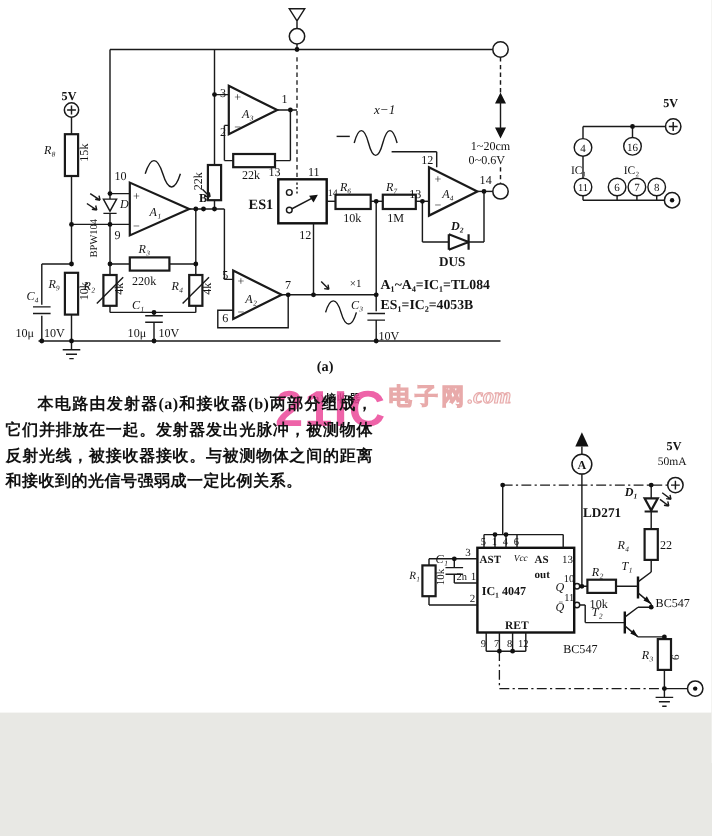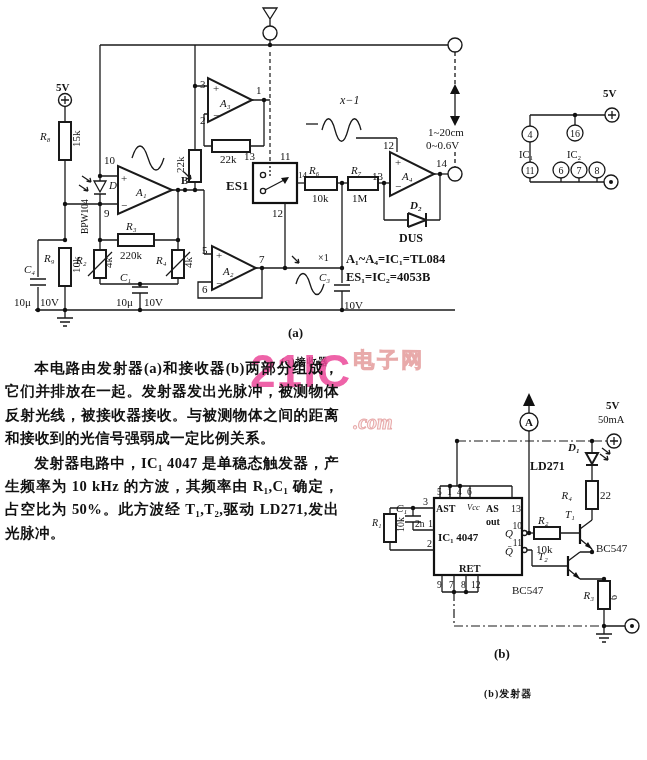--- a/index.html
+++ b/index.html
@@ -1,16 +1,16 @@
 <!DOCTYPE html>
 <html><head>
 <meta charset="utf-8">
 <style>
   html,body{margin:0;padding:0;background:#e8e8e4;}
-  #page{position:relative;width:647px;height:760px;background:#ffffff;overflow:hidden;
+  #page{position:relative;width:647px;height:648px;background:#ffffff;overflow:hidden;
         font-family:"Liberation Serif","DejaVu Serif",serif;color:#111;}
   svg{position:absolute;}
   .w{stroke:#1a1a1a;stroke-width:1.3;fill:none;}
   .w2{stroke:#1a1a1a;stroke-width:2;fill:none;}
   .thick{stroke:#111;stroke-width:2.2;fill:none;}
   .dash{stroke:#1a1a1a;stroke-width:1.2;fill:none;stroke-dasharray:4 3;}
   .ddot{stroke:#1a1a1a;stroke-width:1.2;fill:none;stroke-dasharray:9 3 2 3;}
   .fillb{fill:#111;stroke:none;}
   .d{fill:#111;stroke:none;}
   .lbl{fill:#141414;font-family:"Liberation Serif","DejaVu Serif",serif;}
@@ -20,21 +20,21 @@
   #caption-a,#caption-b{position:absolute;font-weight:bold;font-size:10px;letter-spacing:1px;}
   #caption-a{left:281px;top:355px;}
   #caption-b{left:484px;top:687px;}
   #bodytext{position:absolute;left:5px;top:357px;width:334px;text-align:justify;z-index:2;}
   #bodytext p{margin:0 0 1px 0;text-indent:2em;font-size:14.6px;line-height:23.4px;
               font-weight:600;letter-spacing:.4px;}
   #watermark{position:absolute;left:250px;top:349px;z-index:1;display:flex;align-items:flex-start;
              opacity:.85;user-select:none;}
   .wm-big{font-family:"Liberation Sans","DejaVu Sans",sans-serif;font-weight:bold;font-size:46px;
           line-height:44px;color:#ec4899;letter-spacing:1px;}
-  .wm-col{display:flex;flex-direction:column;margin-left:2px;gap:40px;}
+  .wm-col{display:flex;margin-left:2px;}
   .wm-cn{font-size:21px;font-weight:bold;color:#f6dede;-webkit-text-stroke:1px #e49c9c;
          letter-spacing:3px;line-height:22px;}
   .wm-com{font-family:"Liberation Serif",serif;font-style:italic;font-weight:bold;font-size:20px;
           color:#faeeee;-webkit-text-stroke:1px #e49c9c;line-height:22px;}
 </style>
 </head>
 <body>
 
 <div id="page">
 
@@ -352,18 +352,17 @@
   <div id="watermark">
     <span class="wm-big">21IC</span>
     <span class="wm-col">
       <span class="wm-cn">电子网</span>
       <span class="wm-com">.com</span>
     </span>
   </div>
 
   <div id="bodytext">
     <p>本电路由发射器(a)和接收器(b)两部分组成，它们并排放在一起。发射器发出光脉冲，被测物体反射光线，被接收器接收。与被测物体之间的距离和接收到的光信号强弱成一定比例关系。</p>
-    <p>发射器电路中，IC₁ 4047 是单稳态触发器，产生频率为 10 kHz 的方波，其频率由 R₁,C₁ 确定，占空比为 50%。此方波经 T₁,T₂,驱动 LD271,发出光脉冲。</p>
   </div>
 
   <div id="caption-b">(b)发射器</div>
 
 </div>
 
 </body></html>

